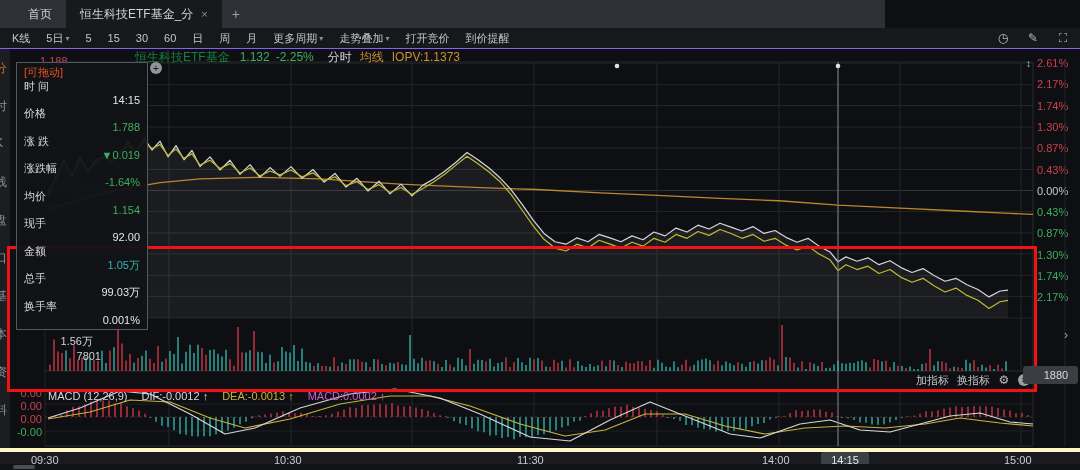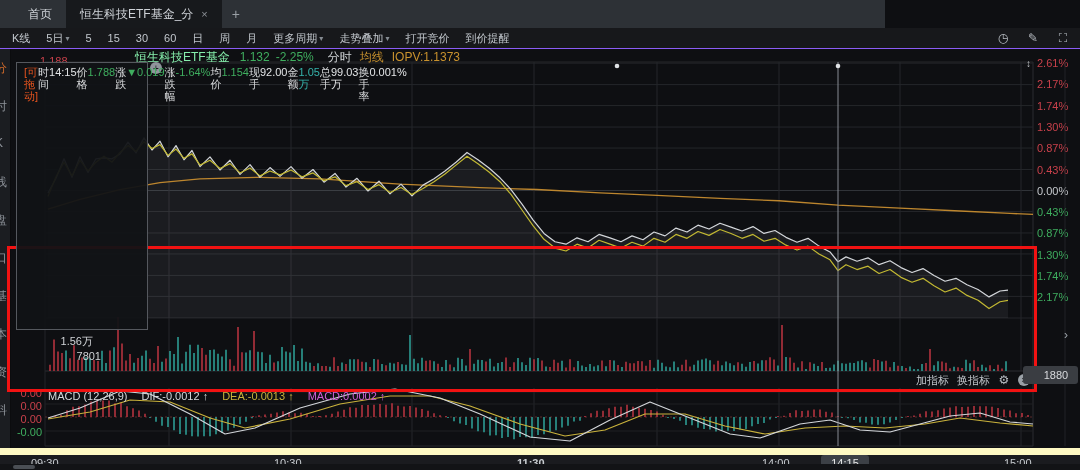--- a/index.html
+++ b/index.html
@@ -22,39 +22,39 @@
   #toolbar .right{margin-left:auto;margin-right:10px;display:flex;align-items:center;gap:16px;color:#b6bbc1;}
   .tb-icon{width:14px;height:14px;display:inline-flex;align-items:center;justify-content:center;font-size:12px;color:#b6bbc1;}
   
   #hdr{left:135px;top:49px;height:13px;display:flex;gap:14px;align-items:baseline;font-size:12px;z-index:4;white-space:nowrap;}
   
   #lstrip{left:0;top:48px;width:10px;height:422px;background:#1b1d21;overflow:hidden;z-index:5;border-right:1px solid #0b0c0e;}
   .strip-ch{position:absolute;left:-5px;width:14px;font-size:12px;color:#8e939a;}
   
   #panel{left:16px;top:62px;width:132px;height:268px;background:rgba(17,19,22,0.95);
          border:1px solid #55585e;z-index:7;box-sizing:border-box;
-         display:flex;flex-direction:row;justify-content:space-between;padding:3px 7px;}
+         display:flex;flex-direction:column;justify-content:space-between;padding:3px 7px;}
   .prow{display:flex;justify-content:space-between;font-size:11px;line-height:12px;}
   .prow .lab{color:#d8dadc;}
   .prow .val{margin-left:auto;}
   .vc-white{color:#e2e4e6;} .vc-green{color:#3fae5f;} .vc-cyan{color:#35b3ab;}
   #drag-tag{color:#e8541e;font-size:11px;line-height:12px;}
   
   .axlab{position:absolute;font-size:11px;line-height:11px;white-space:nowrap;}
   .c-up{color:#c9414b;} .c-down{color:#3fae5f;} .c-neu{color:#c6c9cd;}
   #redbox{left:7px;top:246px;width:1024px;height:140px;border:3px solid #f11212;z-index:6;}
   #macd-row{left:48px;top:374px;height:12px;display:flex;gap:14px;align-items:baseline;z-index:4;font-size:11px;white-space:nowrap;}
   #vol-actions{top:374px;right:50px;height:12px;display:flex;gap:8px;align-items:center;z-index:6;color:#c3c7cc;font-size:11px;}
   .mini-icon{width:12px;height:12px;border-radius:50%;display:inline-flex;align-items:center;justify-content:center;font-size:9px;color:#1a1c1f;background:#9aa0a6;}
   #gear{background:none;color:#b8bdc3;font-size:12px;}
   #volbox{right:2px;top:366px;width:44px;height:18px;background:#3a3d42;border-radius:3px;color:#d8dadd;
           display:flex;align-items:center;justify-content:center;font-size:11px;z-index:6;padding-left:11px;}
   #handle{right:12px;top:328px;color:#9aa0a6;font-size:12px;z-index:4;}
   
-  #taxis{left:0;top:448px;width:1080px;height:16px;background:#1a1b1f;z-index:5;border-top:7px solid #fef9c3;}
+  #taxis{left:0;top:448px;width:1080px;height:16px;background:#1a1b1f;z-index:5;border-top:4px solid #fef9c3;}
   .tlab{position:absolute;top:2px;font-size:11px;color:#c8ccd0;}
   #tcross{position:absolute;top:0px;width:48px;height:16px;background:#3c4046;border-radius:3px;color:#e8e8e8;
           display:flex;align-items:center;justify-content:center;font-size:11px;}
   #bstrip{left:0;top:464px;width:1080px;height:6px;background:#121316;z-index:5;}
   #scrollthumb{left:13px;top:465px;width:22px;height:4px;border-radius:2px;background:#4a4e54;z-index:6;}
   #leftaxis-top{left:40px;top:55px;color:#c9414b;font-size:11px;z-index:3;}
   #pin-icon{left:150px;top:62px;width:12px;height:12px;border-radius:50%;background:#8f959b;color:#17191c;
             display:flex;align-items:center;justify-content:center;font-size:10px;z-index:4;}
   #updown{left:1026px;top:58px;color:#c6c9cd;font-size:10px;z-index:4;}
   svg{position:absolute;left:0;top:0;z-index:1;}
@@ -596,21 +596,21 @@
         </div>
       </div>
     <div class="right" id="tb-right">
         <span class="tb-icon">◷</span>
         <span class="tb-icon">✎</span>
         <span class="tb-icon">⛶</span>
       </div>
   </div>
 
   <div id="hdr" class="abs">
-    <span style="color:#86efac;">恒生科技ETF基金</span>
+    <span style="color:#15803d;">恒生科技ETF基金</span>
     <span style="color:#3fae5f;margin-left:-4px;">1.132</span>
     <span style="color:#3fae5f;margin-left:-8px;">-2.25%</span>
     <span style="color:#cfd3d6;">分时</span>
     <span style="color:#c9922e;margin-left:-6px;">均线</span>
     <span style="color:#c9922e;margin-left:-6px;">IOPV:1.1373</span>
   </div>
 
   <div id="lstrip" class="abs">
       <div class="strip-ch" style="top: 12px; color: rgb(208, 106, 42);">分</div>
       <div class="strip-ch" style="top: 50px;">时</div>
@@ -702,21 +702,21 @@
     <span class="mini-icon" id="gear">⚙</span>
     <span class="mini-icon">×</span>
   </div>
 
   <div id="volbox" class="abs">1880</div>
   <div id="handle" class="abs">›</div>
 
   <div id="taxis" class="abs">
       <div class="tlab" style="left: 31px;">09:30</div>
       <div class="tlab" style="left: 274px;">10:30</div>
-      <div class="tlab" style="left: 517px; font-weight: bold;">11:30</div>
+      <div class="tlab" style="left: 517px;">11:30</div>
       <div class="tlab" style="left: 762px;">14:00</div>
       <div class="tlab" style="left: 1004px;">15:00</div>
       <div id="tcross" style="left: 821px;">14:15</div>
     </div>
   <div id="bstrip" class="abs"></div>
   <div id="scrollthumb" class="abs"></div>
 
 <div class="axlab c-up" style="left: 1037px; top: 58px;">2.61%</div>
     <div class="axlab c-up" style="left: 1037px; top: 79.3px;">2.17%</div>
     <div class="axlab c-up" style="left: 1037px; top: 100.6px;">1.74%</div>

